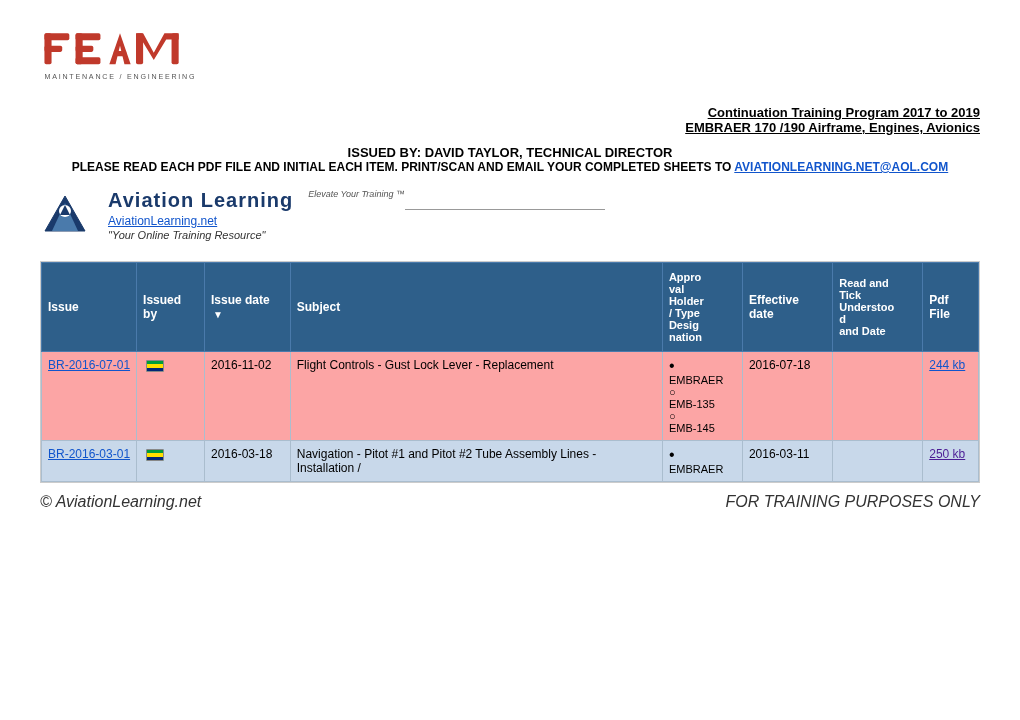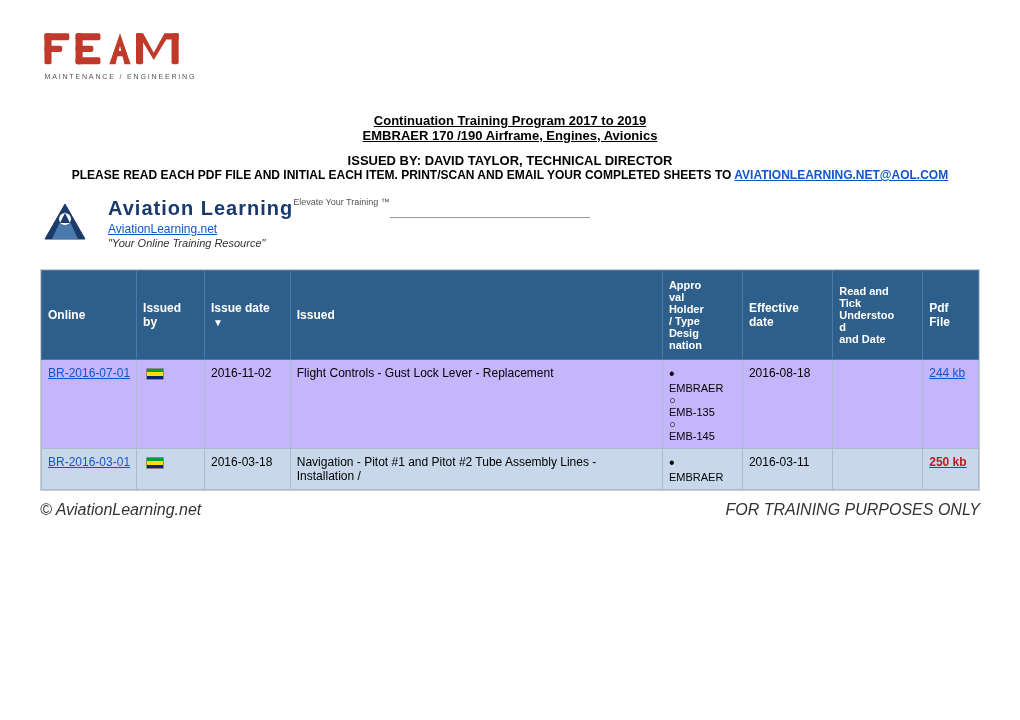--- a/index.html
+++ b/index.html
@@ -8,21 +8,21 @@
       font-size: 13px;
       background: #fff;
       color: #000;
       width: 1020px;
       min-height: 720px;
       padding: 20px 40px;
     }
 
     
     .header-title {
-      text-align: center;
+      text-align: right;
       margin-bottom: 8px;
     }
     .header-title .line1 {
       font-weight: bold;
       text-decoration: underline;
       font-size: 13px;
     }
     .header-title .line2 {
       font-weight: bold;
       text-decoration: underline;
@@ -31,21 +31,21 @@
     .header-title .line3 {
       font-weight: bold;
       text-decoration: underline;
       font-size: 13px;
     }
 
     .logo-area {
       display: flex;
       align-items: center;
       margin-top: 5px;
-      margin-bottom: 28px;
+      margin-bottom: 20px;
     }
 
     
     .eeam-logo {
       width: 160px;
       height: 60px;
     }
 
     .issued-by-section {
       text-align: center;
@@ -85,20 +85,22 @@
     }
     .aviation-brand {
       font-size: 20px;
       font-weight: bold;
       color: #1a3a6b;
       letter-spacing: 1px;
     }
     .aviation-tagline {
       font-size: 9px;
       color: #555;
+      font-style: italic;
+      margin-left: 15px;
     }
     .aviation-url {
       font-size: 12px;
       color: #1155CC;
       text-decoration: underline;
       margin-top: 2px;
     }
     .aviation-quote {
       font-size: 11px;
       color: #333;
@@ -128,21 +130,21 @@
     thead th {
       padding: 8px 6px;
       text-align: left;
       font-size: 12px;
       font-weight: bold;
       border: 1px solid #4a7aab;
       vertical-align: middle;
     }
 
     tbody tr {
-      background-color: #c4b5fd;
+      background-color: #fca5a5;
     }
 
     tbody tr:nth-child(even) {
       background-color: #c8d8ea;
     }
 
     tbody td {
       padding: 6px 6px;
       font-size: 12px;
       border: 1px solid #aabdce;
@@ -254,31 +256,31 @@
       <div class="aviation-quote">"Your Online Training Resource"</div>
     </div>
   </div>
 </div>
 
 <div class="table-container">
   <table>
     <thead>
       <tr>
         <th>
-          <span>Online</span>
+          <span>Issue</span>
         </th>
         <th>
           <span>Issued by</span>
         </th>
         <th>
           <span>Issue date</span>
           <span class="sort-arrow">▼</span>
         </th>
         <th>
-          <span>Issued</span>
+          <span>Subject</span>
         </th>
         <th style="font-size:11px; width:80px;">
           Appro<br>val<br>Holder<br>/ Type<br>Desig<br>nation
         </th>
         <th>
           <span>Effective date</span>
         </th>
         <th style="font-size:11px; width:90px;">
           Read and<br>Tick<br>Understoo<br>d<br>and Date
         </th>
@@ -299,21 +301,21 @@
         <td>2016-11-02</td>
         <td>Flight Controls - Gust Lock Lever - Replacement</td>
         <td class="approval-cell">
           <span class="bullet">•</span><br>
           EMBRAER<br>
           ○<br>
           EMB-135<br>
           ○<br>
           EMB-145
         </td>
-        <td>2016-08-18</td>
+        <td>2016-07-18</td>
         <td></td>
         <td>
           <a href="#" style="color:#1155CC; text-decoration:underline;">244 kb</a>
         </td>
       </tr>
 
       <tr>
         <td class="number-cell link-cell">
           <a href="#">BR-2016-03-01</a>
         </td>
@@ -322,21 +324,21 @@
         </td>
         <td>2016-03-18</td>
         <td>Navigation - Pitot #1 and Pitot #2 Tube Assembly Lines - Installation /</td>
         <td class="approval-cell">
           <span class="bullet">•</span><br>
           EMBRAER
         </td>
         <td>2016-03-11</td>
         <td></td>
         <td>
-          <a href="#" style="color:#b91c1c; text-decoration:underline;font-weight:bold;">250 kb</a>
+          <a href="#" style="color:#4c1d95; text-decoration:underline;">250 kb</a>
         </td>
       </tr>
     </tbody>
   </table>
 </div>
 
 <div class="footer">
   <span>© AviationLearning.net</span>
   <span>FOR TRAINING PURPOSES ONLY</span>
 </div>

